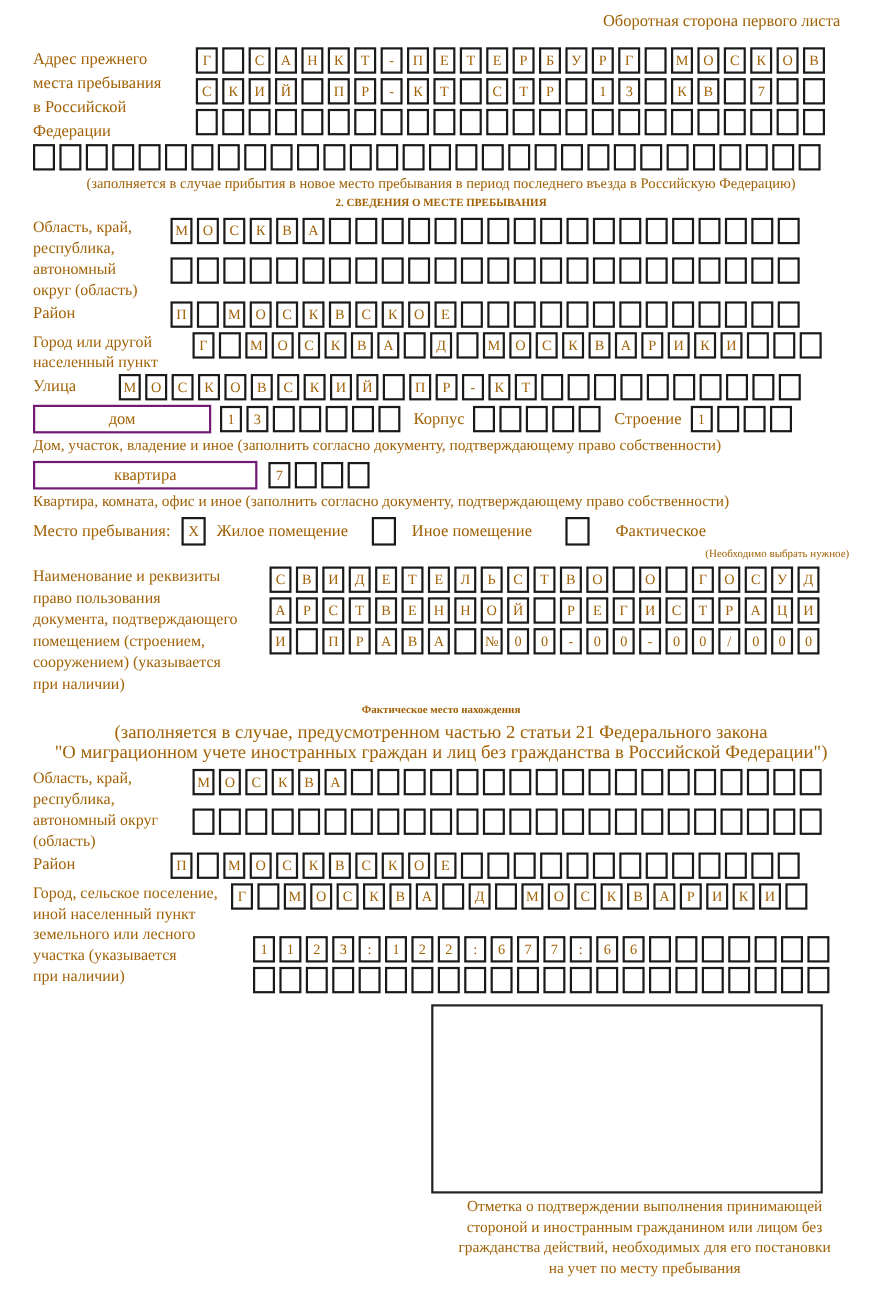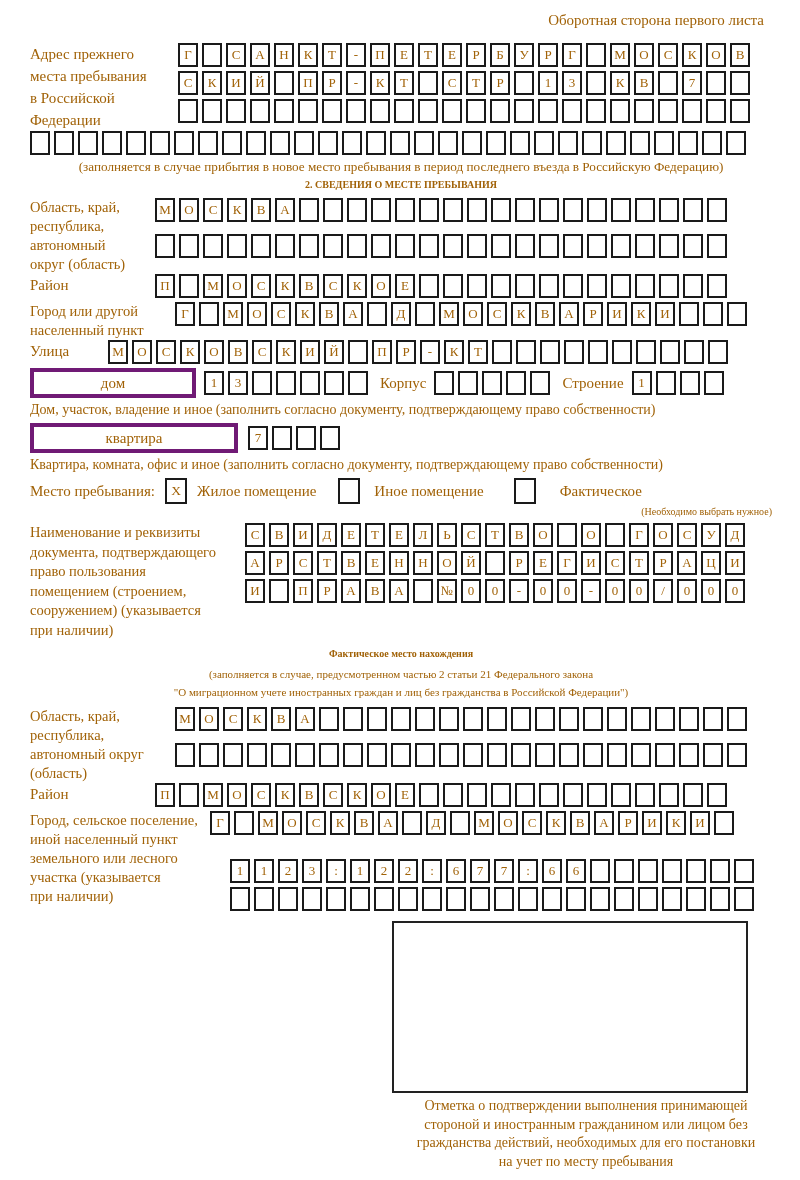--- a/index.html
+++ b/index.html
@@ -24,30 +24,30 @@
   .cell{
     width:16px;height:20px;border:2px solid #1a1a1a;margin-right:4px;
     display:flex;align-items:center;justify-content:center;
     font-size:13px;line-height:20px;flex:0 0 16px;background:#fff;
   }
   .gap8{height:8px;}
   .caption-c{font-size:13.2px;text-align:center;margin:0 0 4px 0;white-space:nowrap;}
   .caption-l{font-size:14px;margin:1px 0 5px 0;white-space:nowrap;}
   .sec-title{font-weight:bold;font-size:10px;text-align:center;margin:2px 0 8px 0;}
   .typebox{
-    border:4px solid #701a75;height:22px;display:flex;align-items:center;justify-content:center;
+    border:2px solid #701a75;height:22px;display:flex;align-items:center;justify-content:center;
     font-size:15px;background:#fff;
   }
   .inline-lab{font-size:15px;margin:0 8px;white-space:nowrap;}
   .chk{
     width:18px;height:22px;border:2px solid #1a1a1a;display:flex;align-items:center;justify-content:center;
     font-size:13.5px;margin:0 10px;flex:0 0 18px;background:#fff;
   }
   .stay-note{font-size:10px;margin:0 0 6px 120px;text-align:right;}
-  .fact-note{font-size:11px;text-align:center;line-height:18px;white-space:nowrap;}
+  .fact-note{font-size:17px;text-align:center;line-height:18px;white-space:nowrap;}
   .stampbox{
     width:352px;height:168px;border:2px solid #222;margin:6px 0 4px 362px;background:#fff;
   }
   .stampcap{margin-left:340px;width:432px;text-align:center;font-size:14px;line-height:18.5px;}
   .mb4{margin-bottom:4px;}
   .mt4{margin-top:4px;}
 </style>
 </head>
 <body>
 
@@ -392,22 +392,22 @@
     <div class="inline-lab" style="margin-left:4px;">Иное помещение</div>
     <div class="chk" style="margin-left:22px;"></div>
     <div class="inline-lab" style="margin-left:14px;">Фактическое</div>
   </div>
   <div class="stay-note">(Необходимо выбрать нужное)</div>
 
   <section class="mt4">
     <div class="row">
       <div class="label w215" style="line-height:19.5px;">
         <div>Наименование и реквизиты</div>
+        <div>право пользования</div>
         <div>документа, подтверждающего</div>
-        <div>право пользования</div>
         <div>помещением (строением,</div>
         <div>сооружением) (указывается</div>
         <div>при наличии)</div>
       </div>
       <div>
         <div class="cellrow">
             <span class="cell">С</span>
             <span class="cell">В</span>
             <span class="cell">И</span>
             <span class="cell">Д</span>

